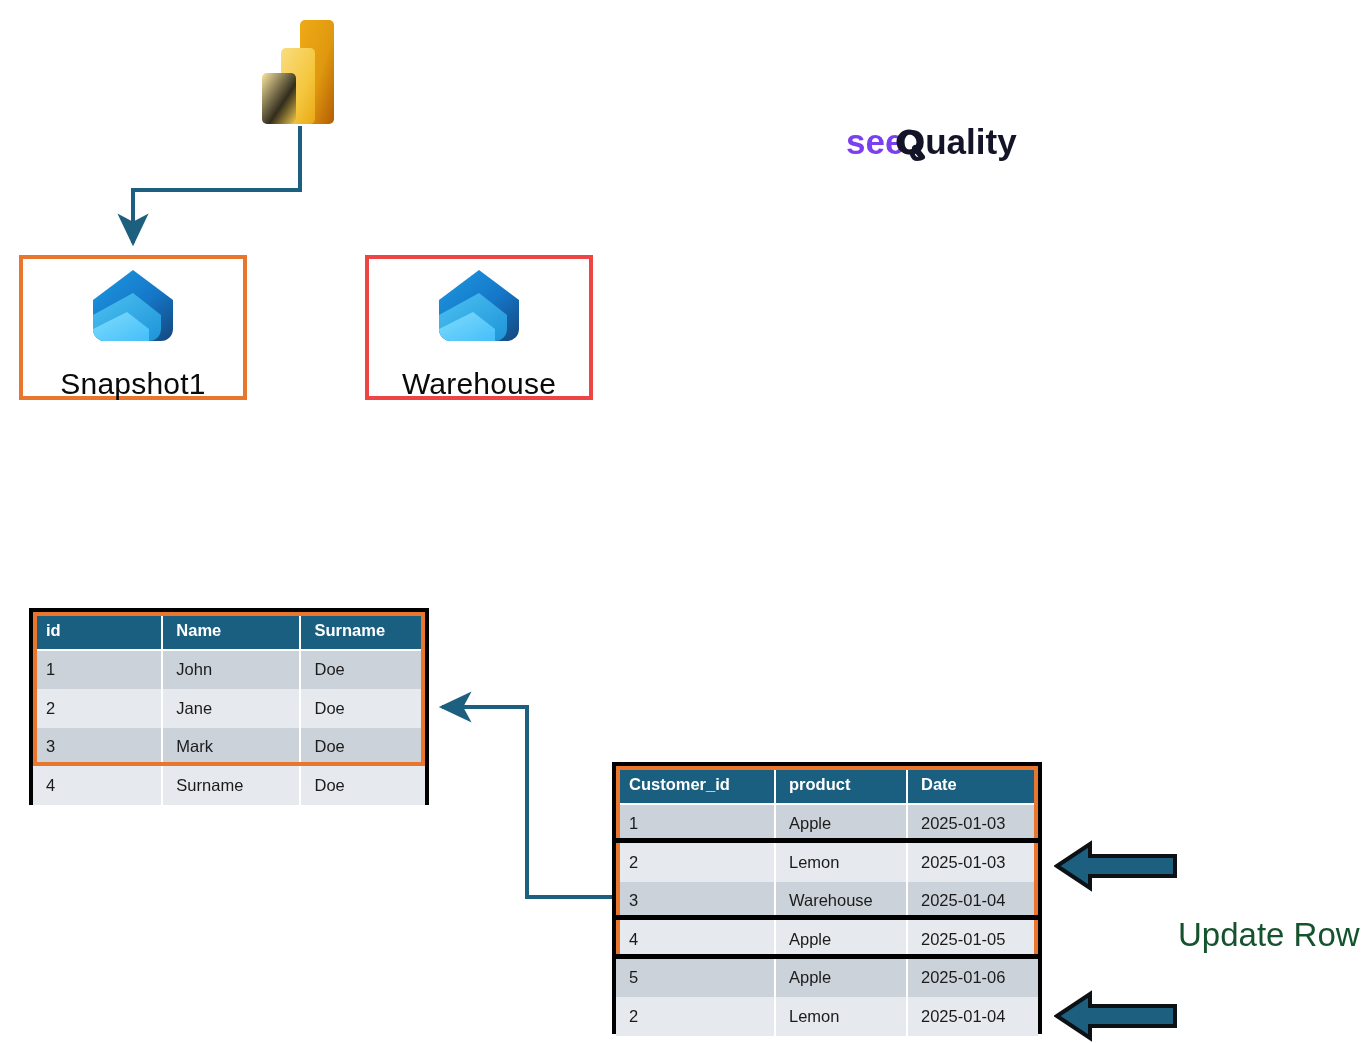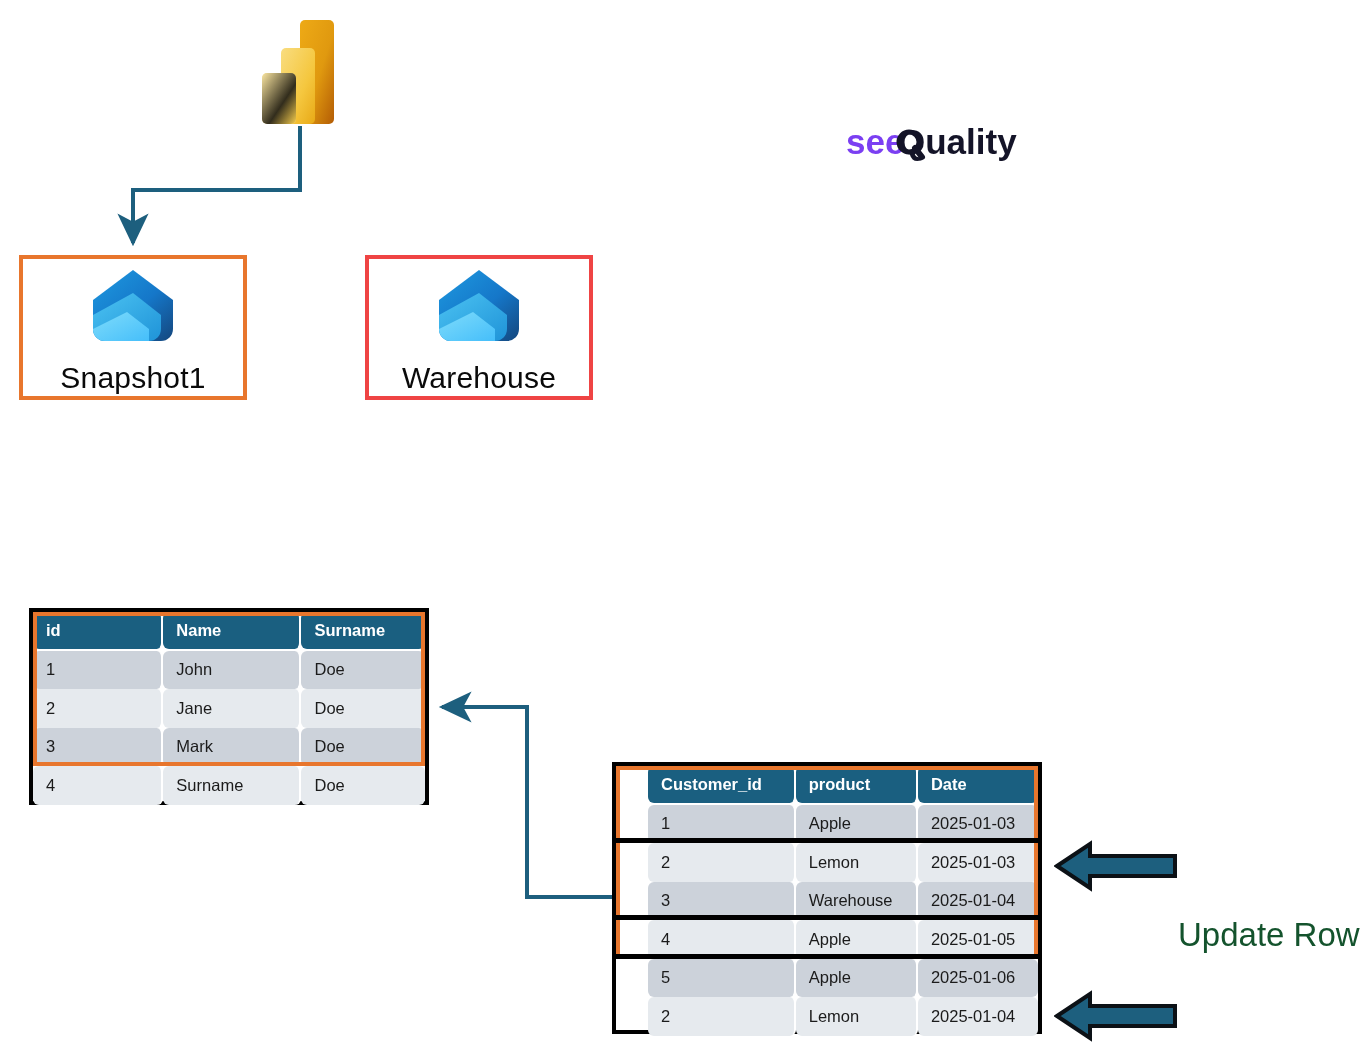--- a/index.html
+++ b/index.html
@@ -64,21 +64,21 @@
   }
   .node-icon {
     width: 92px;
     height: 82px;
     margin-top: 8px;
   }
   .node-label {
     font-size: 30px;
     color: #0a0a0a;
     line-height: 1;
-    margin-top: 14px;
+    margin-top: 20px;
     letter-spacing: 0.2px;
     white-space: nowrap;
   }
 
   
   .logo {
     position: absolute;
     left: 846px;
     top: 120px;
     width: 190px;
@@ -100,21 +100,20 @@
   }
   .tbl-cell {
     box-sizing: border-box;
     display: flex;
     align-items: center;
     font-size: 16.5px;
     color: #1b1b1b;
     padding-left: 13px;
     border-right: 2px solid #ffffff;
     white-space: nowrap;
-    border-radius: 6px;
   }
   .tbl-cell:last-child { border-right: none; }
   .hdr .tbl-cell {
     background: #1a5f80;
     color: #ffffff;
     font-weight: bold;
     font-size: 16.5px;
   }
   .hdr { border-bottom: 2px solid #ffffff; }
   .band-a .tbl-cell { background: #ccd2da; }
@@ -131,21 +130,20 @@
   #table-people .c0 { width: 134px; }
   #table-people .c1 { width: 142px; }
   #table-people .c2 { width: 127px; }
 
   
   #table-orders {
     left: 612px;
     top: 762px;
     width: 430px;
     height: 272px;
-    padding-left: 32px;
   }
   #table-orders .tbl-row { height: 38.5px; }
   #table-orders .c0 { width: 160px; }
   #table-orders .c1 { width: 132px; }
   #table-orders .c2 { width: 130px; }
 
   
   .hl {
     position: absolute;
     box-sizing: border-box;

